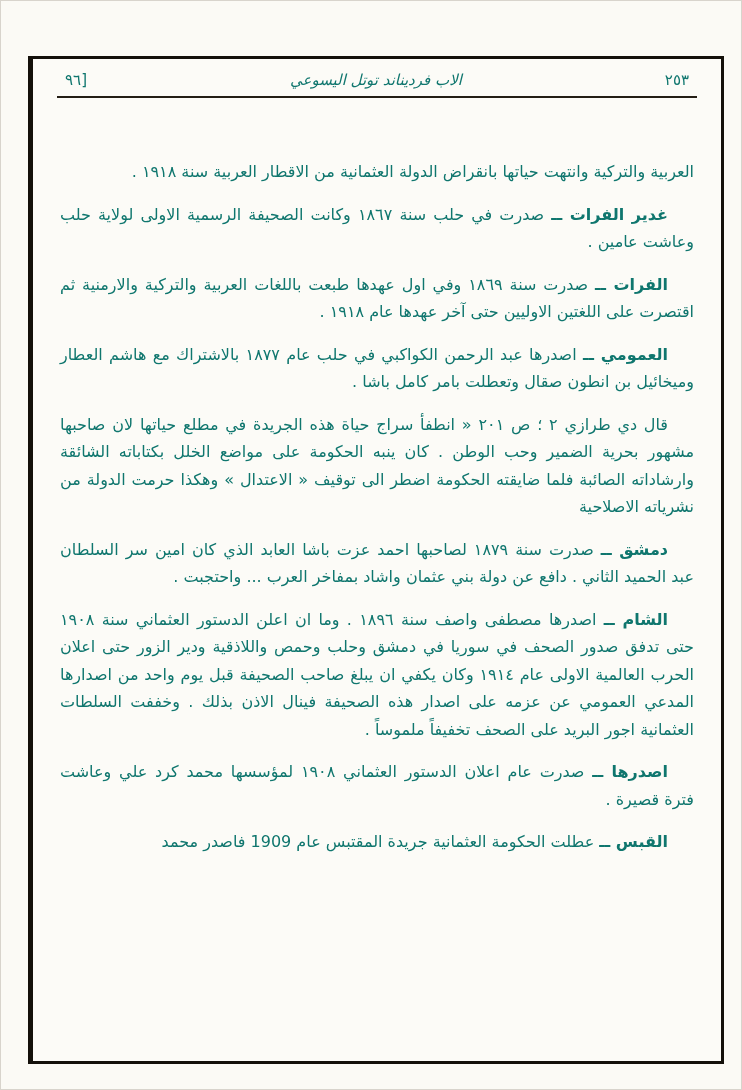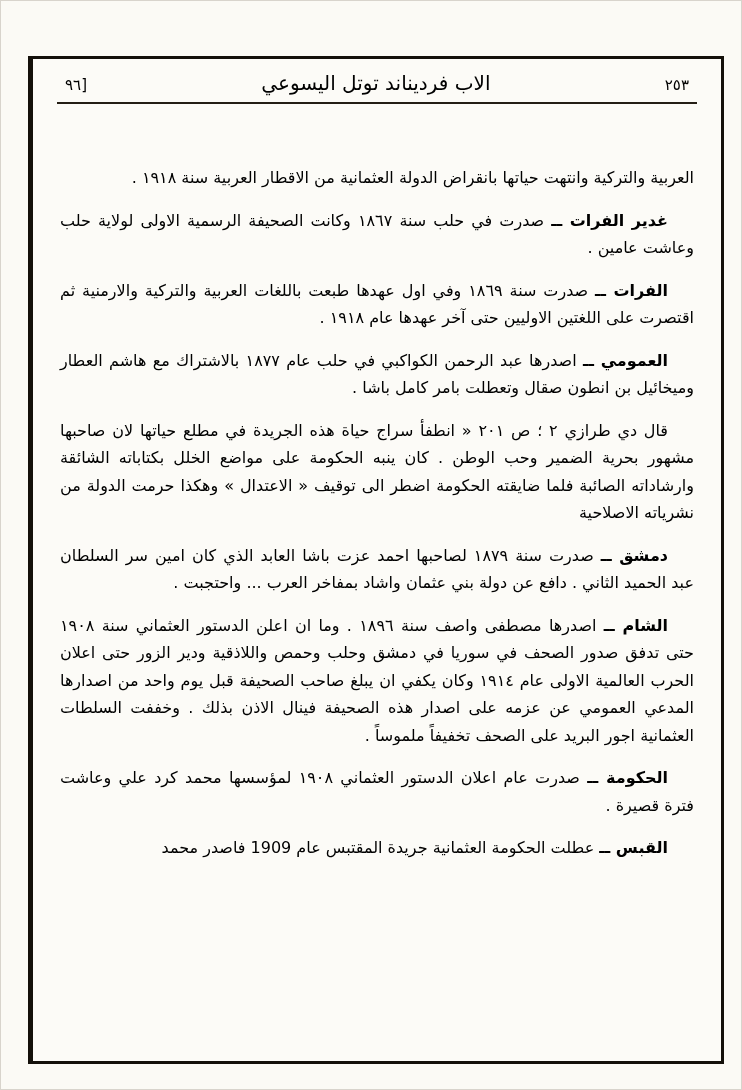--- a/index.html
+++ b/index.html
@@ -6,21 +6,21 @@
     margin: 0;
     padding: 0;
     background: #ffffff;
   }
   .scan {
     position: relative;
     width: 742px;
     height: 1090px;
     background: #fbfaf5;
     font-family: "DejaVu Sans", sans-serif;
-    color: #000000;
+    color: #0f766e;
     overflow: hidden;
     box-shadow: inset 0 0 0 1px #d8d4cc;
   }
   .page-frame {
     position: absolute;
     left: 28px;
     top: 56px;
     right: 18px;
     bottom: 26px;
     border: 3px solid #14100a;
@@ -34,22 +34,23 @@
     align-items: baseline;
     padding: 12px 32px 7px;
     font-size: 15px;
     direction: ltr;
   }
   .header-page-ref {
     direction: ltr;
     unicode-bidi: isolate;
   }
   .header-title {
-    font-size: 20px;
+    font-size: 15px;
     letter-spacing: 0.2px;
+    font-style: italic;
   }
   .header-rule {
     border-top: 2px solid #241e15;
     margin: 0 24px;
   }
   .text-block {
     direction: rtl;
     text-align: justify;
     padding: 16px 27px 0;
     font-size: 16px;
@@ -111,21 +112,21 @@
         <span class="lead">دمشق ــ</span>
         <span class="ptext">صدرت سنة ١٨٧٩ لصاحبها احمد عزت باشا العابد الذي كان امين سر السلطان عبد الحميد الثاني . دافع عن دولة بني عثمان واشاد بمفاخر العرب ... واحتجبت .</span>
       </p>
 
       <p class="para">
         <span class="lead">الشام ــ</span>
         <span class="ptext">اصدرها مصطفى واصف سنة ١٨٩٦ . وما ان اعلن الدستور العثماني سنة ١٩٠٨ حتى تدفق صدور الصحف في سوريا في دمشق وحلب وحمص واللاذقية ودير الزور حتى اعلان الحرب العالمية الاولى عام ١٩١٤ وكان يكفي ان يبلغ صاحب الصحيفة قبل يوم واحد من اصدارها المدعي العمومي عن عزمه على اصدار هذه الصحيفة فينال الاذن بذلك . وخففت السلطات العثمانية اجور البريد على الصحف تخفيفاً ملموساً .</span>
       </p>
 
       <p class="para">
-        <span class="lead">الحكومة ــ</span>
+        <span class="lead">اصدرها ــ</span>
         <span class="ptext">صدرت عام اعلان الدستور العثماني ١٩٠٨ لمؤسسها محمد كرد علي وعاشت فترة قصيرة .</span>
       </p>
 
       <p class="para">
         <span class="lead">القبس ــ</span>
         <span class="ptext">عطلت الحكومة العثمانية جريدة المقتبس عام 1909 فاصدر محمد</span>
       </p>
 
     </div>
   </div>

